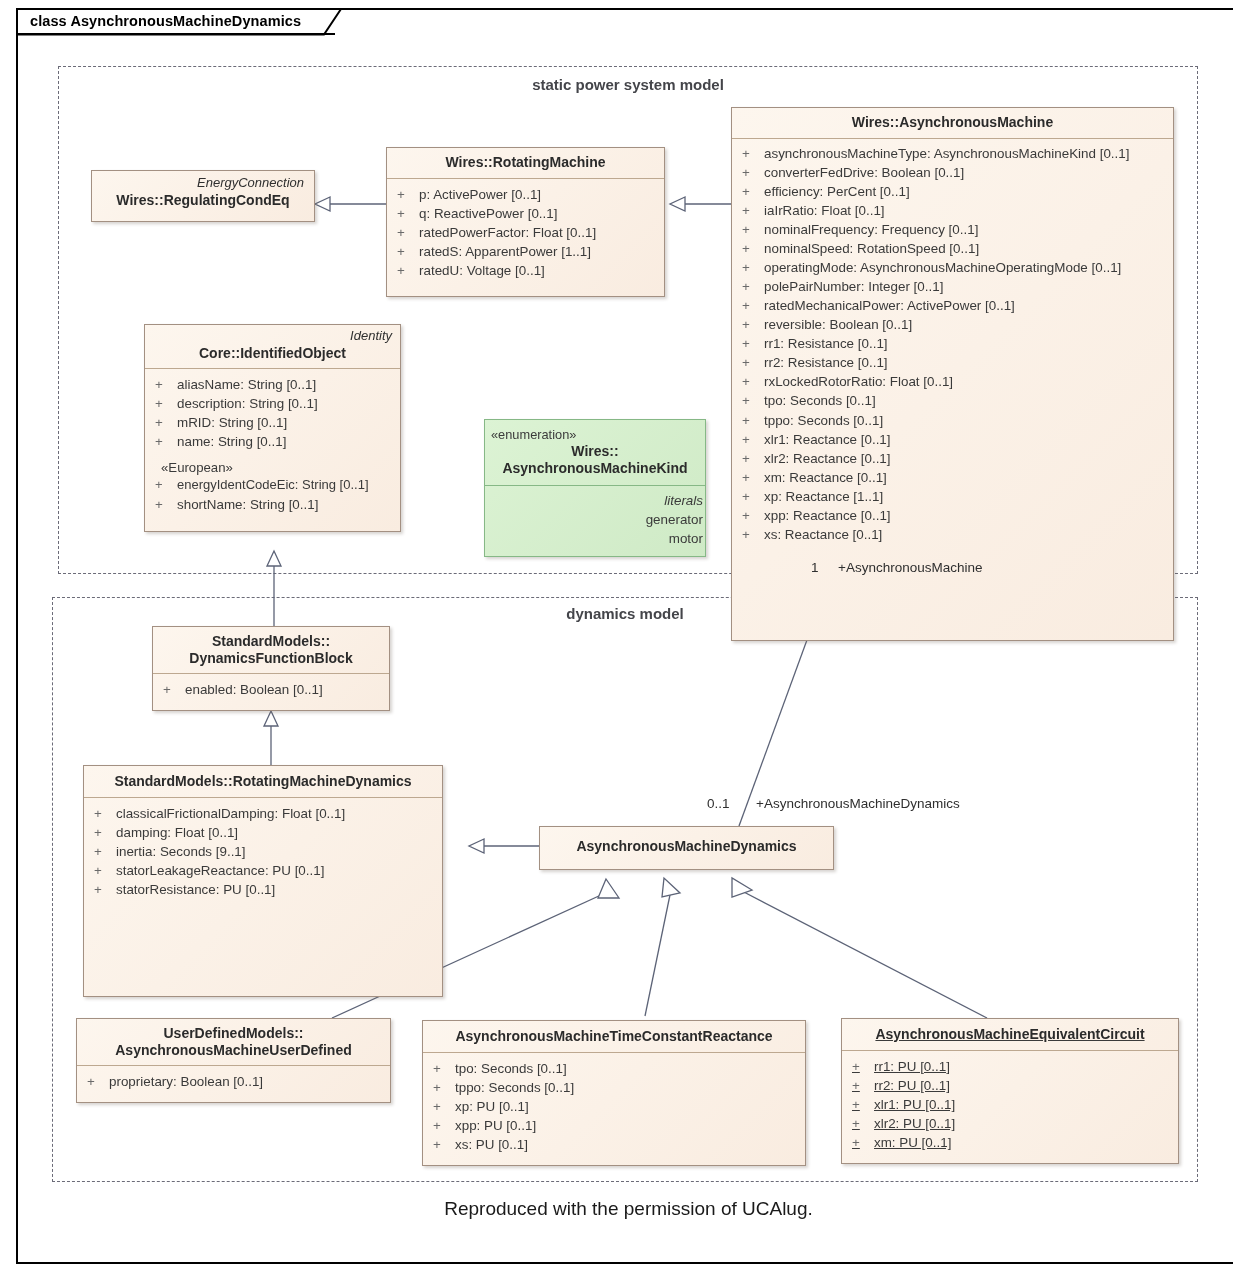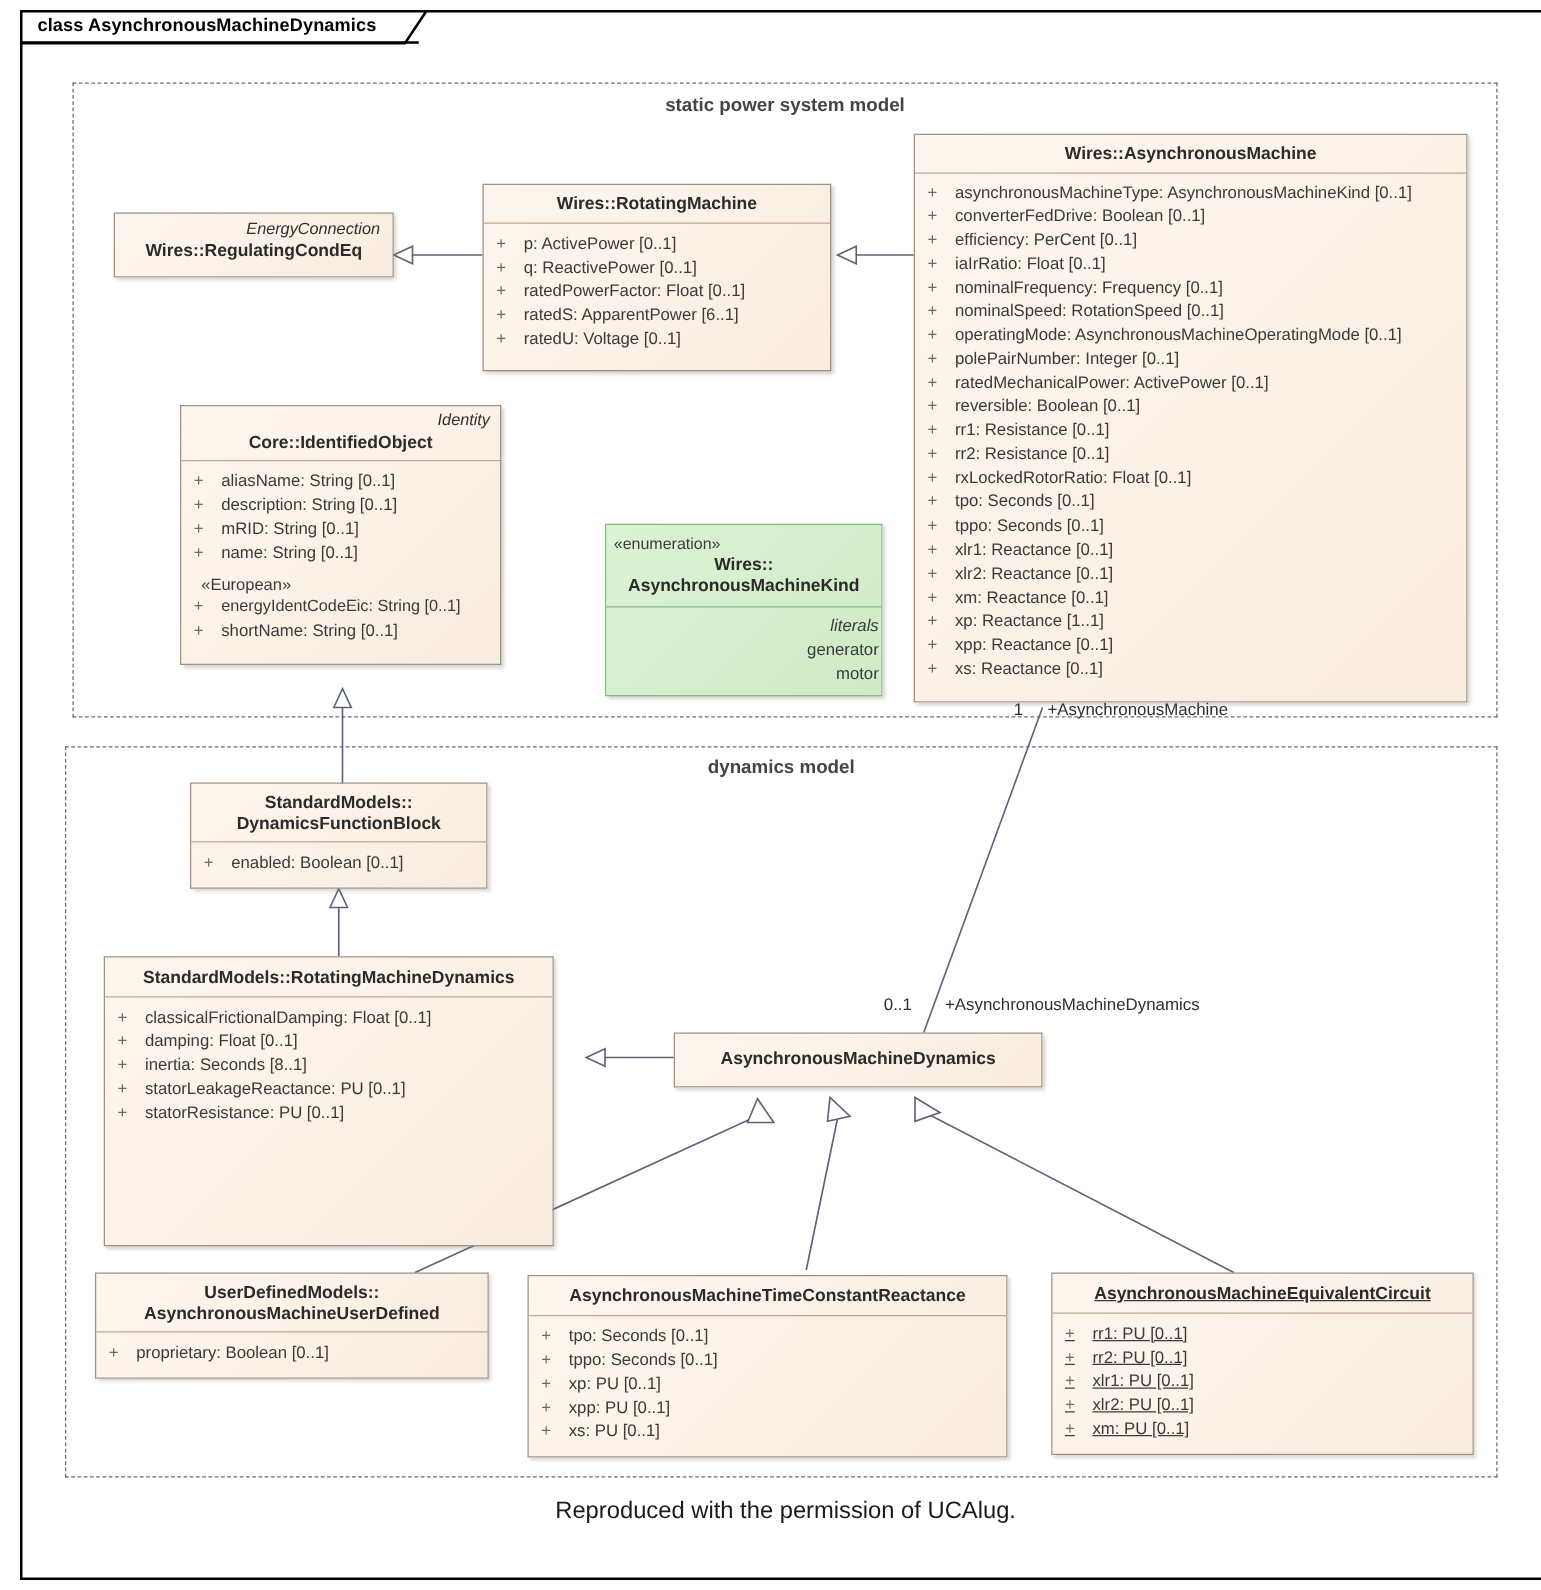--- a/index.html
+++ b/index.html
@@ -174,30 +174,30 @@
       <div class="attr">
           <span class="vis">+</span>
           <span class="txt">q: ReactivePower [0..1]</span>
         </div>
       <div class="attr">
           <span class="vis">+</span>
           <span class="txt">ratedPowerFactor: Float [0..1]</span>
         </div>
       <div class="attr">
           <span class="vis">+</span>
-          <span class="txt">ratedS: ApparentPower [6..1]</span>
+          <span class="txt">ratedS: ApparentPower [1..1]</span>
         </div>
       <div class="attr">
           <span class="vis">+</span>
           <span class="txt">ratedU: Voltage [0..1]</span>
         </div>
     </div>
   </div>
 
-  <div class="cls" style="left:719px;top:107px;width:443px;height:455px;">
+  <div class="cls" style="left:719px;top:107px;width:443px;height:534px;">
     <div class="hdr">
       <span class="cname">Wires::AsynchronousMachine</span>
     </div>
     <div class="body" style="padding:5px 2px 6px 2px;">
       <div class="attr">
           <span class="vis">+</span>
           <span class="txt">asynchronousMachineType: AsynchronousMachineKind [0..1]</span>
         </div>
       <div class="attr">
           <span class="vis">+</span>
@@ -350,21 +350,21 @@
       <div class="attr">
           <span class="vis">+</span>
           <span class="txt">classicalFrictionalDamping: Float [0..1]</span>
         </div>
       <div class="attr">
           <span class="vis">+</span>
           <span class="txt">damping: Float [0..1]</span>
         </div>
       <div class="attr">
           <span class="vis">+</span>
-          <span class="txt">inertia: Seconds [8..1]</span>
+          <span class="txt">inertia: Seconds [9..1]</span>
         </div>
       <div class="attr">
           <span class="vis">+</span>
           <span class="txt">statorLeakageReactance: PU [0..1]</span>
         </div>
       <div class="attr">
           <span class="vis">+</span>
           <span class="txt">statorResistance: PU [0..1]</span>
         </div>
     </div>

